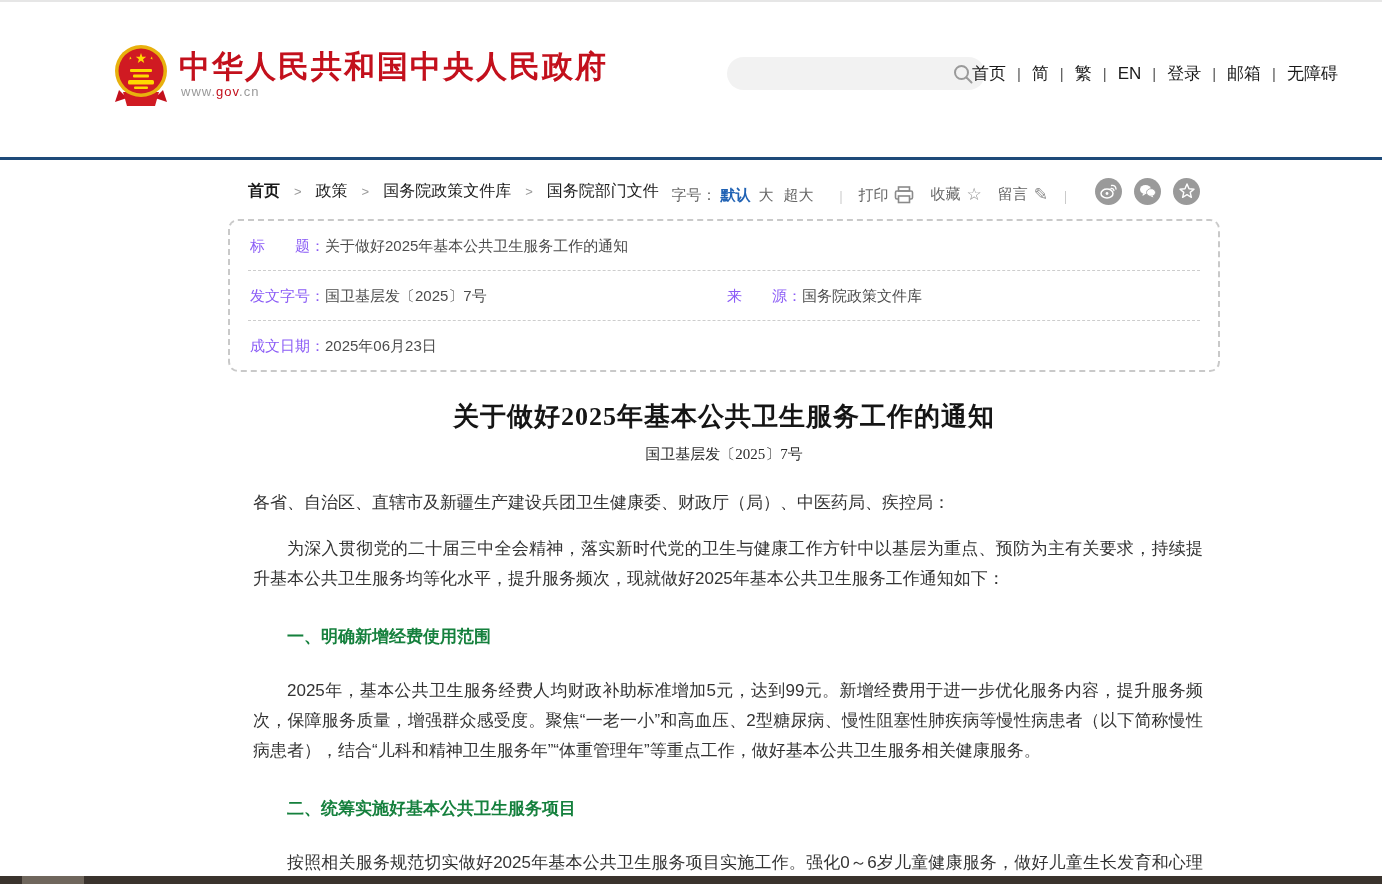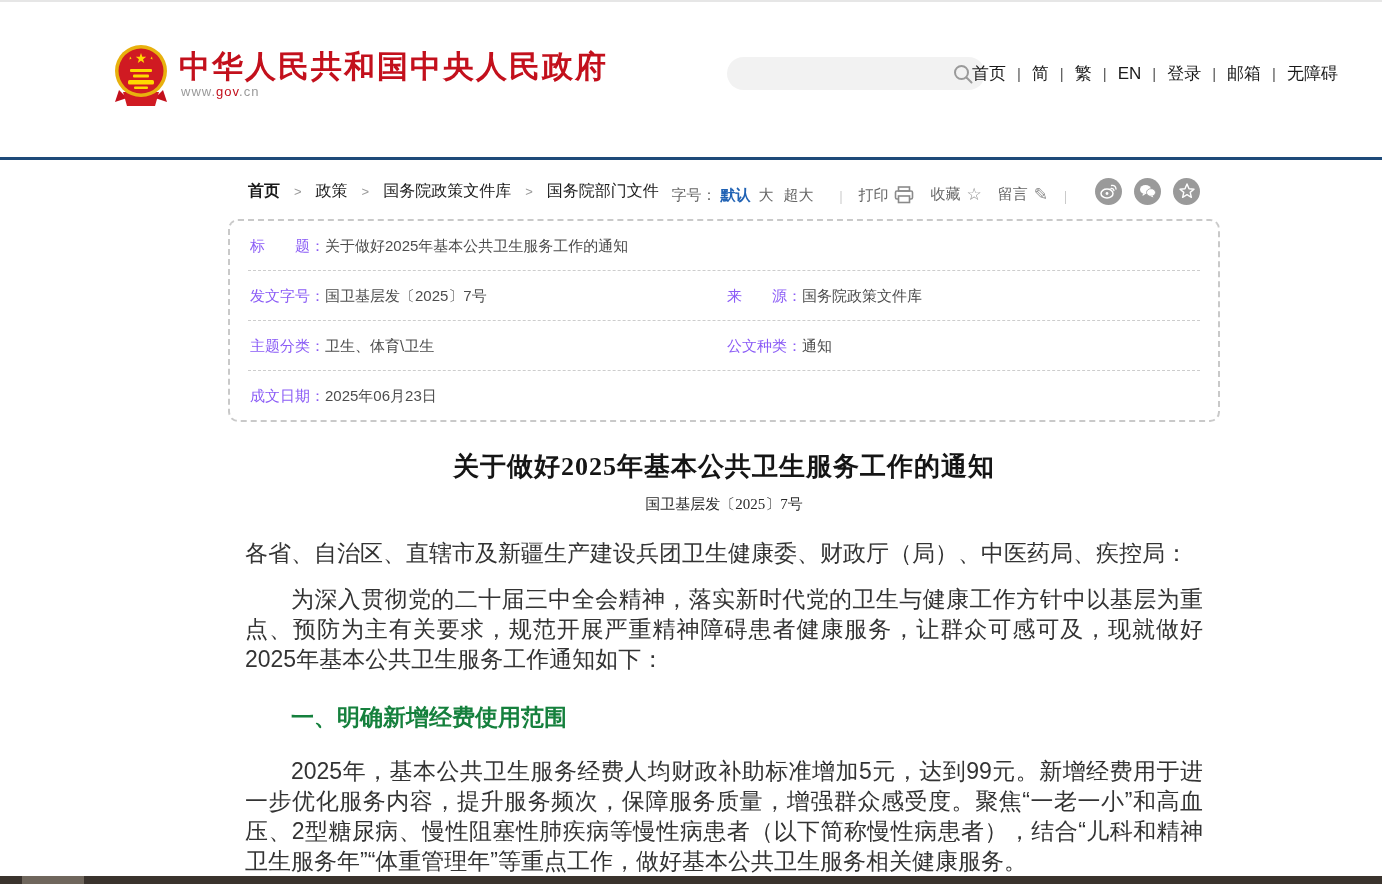--- a/index.html
+++ b/index.html
@@ -89,22 +89,22 @@
     margin-top: 27px; text-align: center;
     font-family: "Liberation Serif", serif; font-weight: bold;
     font-size: 26px; color: #151515; letter-spacing: 1px;
   }
   .doc-num {
     margin-top: 11px; text-align: center;
     font-family: "Liberation Serif", serif; font-size: 15px; color: #2a2a2a;
   }
   .art-body { margin-top: 24px; }
   .art-body p {
-    font-size: 23px; line-height: 30px; color: #333;
-    text-align: justify; margin-top: 16px;
+    font-size: 17px; line-height: 30px; color: #333;
+    text-align: justify; margin-top: 16px; margin-left: 8px;
   }
   .art-body p.indent { text-indent: 2em; }
   .art-body p.sec-head { font-weight: bold; color: #15803d; margin-top: 28px; margin-bottom: 24px; }
 
   
   .h-scrollbar { position: absolute; left: 0; bottom: 0; width: 1382px; height: 8px; background: #3a332d; }
   .h-scrollbar .thumb { position: absolute; left: 22px; top: 0; width: 62px; height: 8px; background: #6f665c; cursor: pointer; }
 </style>
 </head>
 <body>
@@ -232,41 +232,33 @@
     <div class="meta-row">
       <div class="meta-cell">
         <span class="m-label">发文字号：</span><span class="m-value">国卫基层发〔2025〕7号</span>
       </div>
       <div class="meta-cell">
         <span class="m-label">来　　源：</span><span class="m-value">国务院政策文件库</span>
       </div>
     </div>
     <div class="meta-row">
       <div class="meta-cell">
-        <span class="m-label">主题分类：</span><span class="m-value">卫生、体育\卫生</span>
-      </div>
-      <div class="meta-cell">
-        <span class="m-label">公文种类：</span><span class="m-value">通知</span>
-      </div>
-    </div>
-    <div class="meta-row">
-      <div class="meta-cell">
         <span class="m-label">成文日期：</span><span class="m-value">2025年06月23日</span>
       </div>
       <div></div>
     </div>
   </div>
 
   <div class="article">
     <h1 class="art-title">关于做好2025年基本公共卫生服务工作的通知</h1>
     <div class="doc-num">国卫基层发〔2025〕7号</div>
 
     <div class="art-body">
       <p>各省、自治区、直辖市及新疆生产建设兵团卫生健康委、财政厅（局）、中医药局、疾控局：</p>
-      <p class="indent">为深入贯彻党的二十届三中全会精神，落实新时代党的卫生与健康工作方针中以基层为重点、预防为主有关要求，规范开展严重精神障碍患者健康服务，让群众可感可及，现就做好2025年基本公共卫生服务工作通知如下：</p>
+      <p class="indent">为深入贯彻党的二十届三中全会精神，落实新时代党的卫生与健康工作方针中以基层为重点、预防为主有关要求，持续提升基本公共卫生服务均等化水平，提升服务频次，现就做好2025年基本公共卫生服务工作通知如下：</p>
       <p class="indent sec-head">一、明确新增经费使用范围</p>
       <p class="indent">2025年，基本公共卫生服务经费人均财政补助标准增加5元，达到99元。新增经费用于进一步优化服务内容，提升服务频次，保障服务质量，增强群众感受度。聚焦“一老一小”和高血压、2型糖尿病、慢性阻塞性肺疾病等慢性病患者（以下简称慢性病患者），结合“儿科和精神卫生服务年”“体重管理年”等重点工作，做好基本公共卫生服务相关健康服务。</p>
       <p class="indent sec-head">二、统筹实施好基本公共卫生服务项目</p>
       <p class="indent">按照相关服务规范切实做好2025年基本公共卫生服务项目实施工作。强化0～6岁儿童健康服务，做好儿童生长发育和心理行为发育评估，加强眼保健和科学喂养指导，预防儿童超重肥胖。结合基层便民惠民服务举措和基层数字化预防接种门诊建设，进一步加强适龄儿童免疫规划疫苗接种工作。规范开展严重精神障碍患者健康服务，加强随访评估和分类干预。发挥中医药在重点人群健康管理</p>
     </div>
   </div>
 
 </div>
 
 <div class="h-scrollbar">

